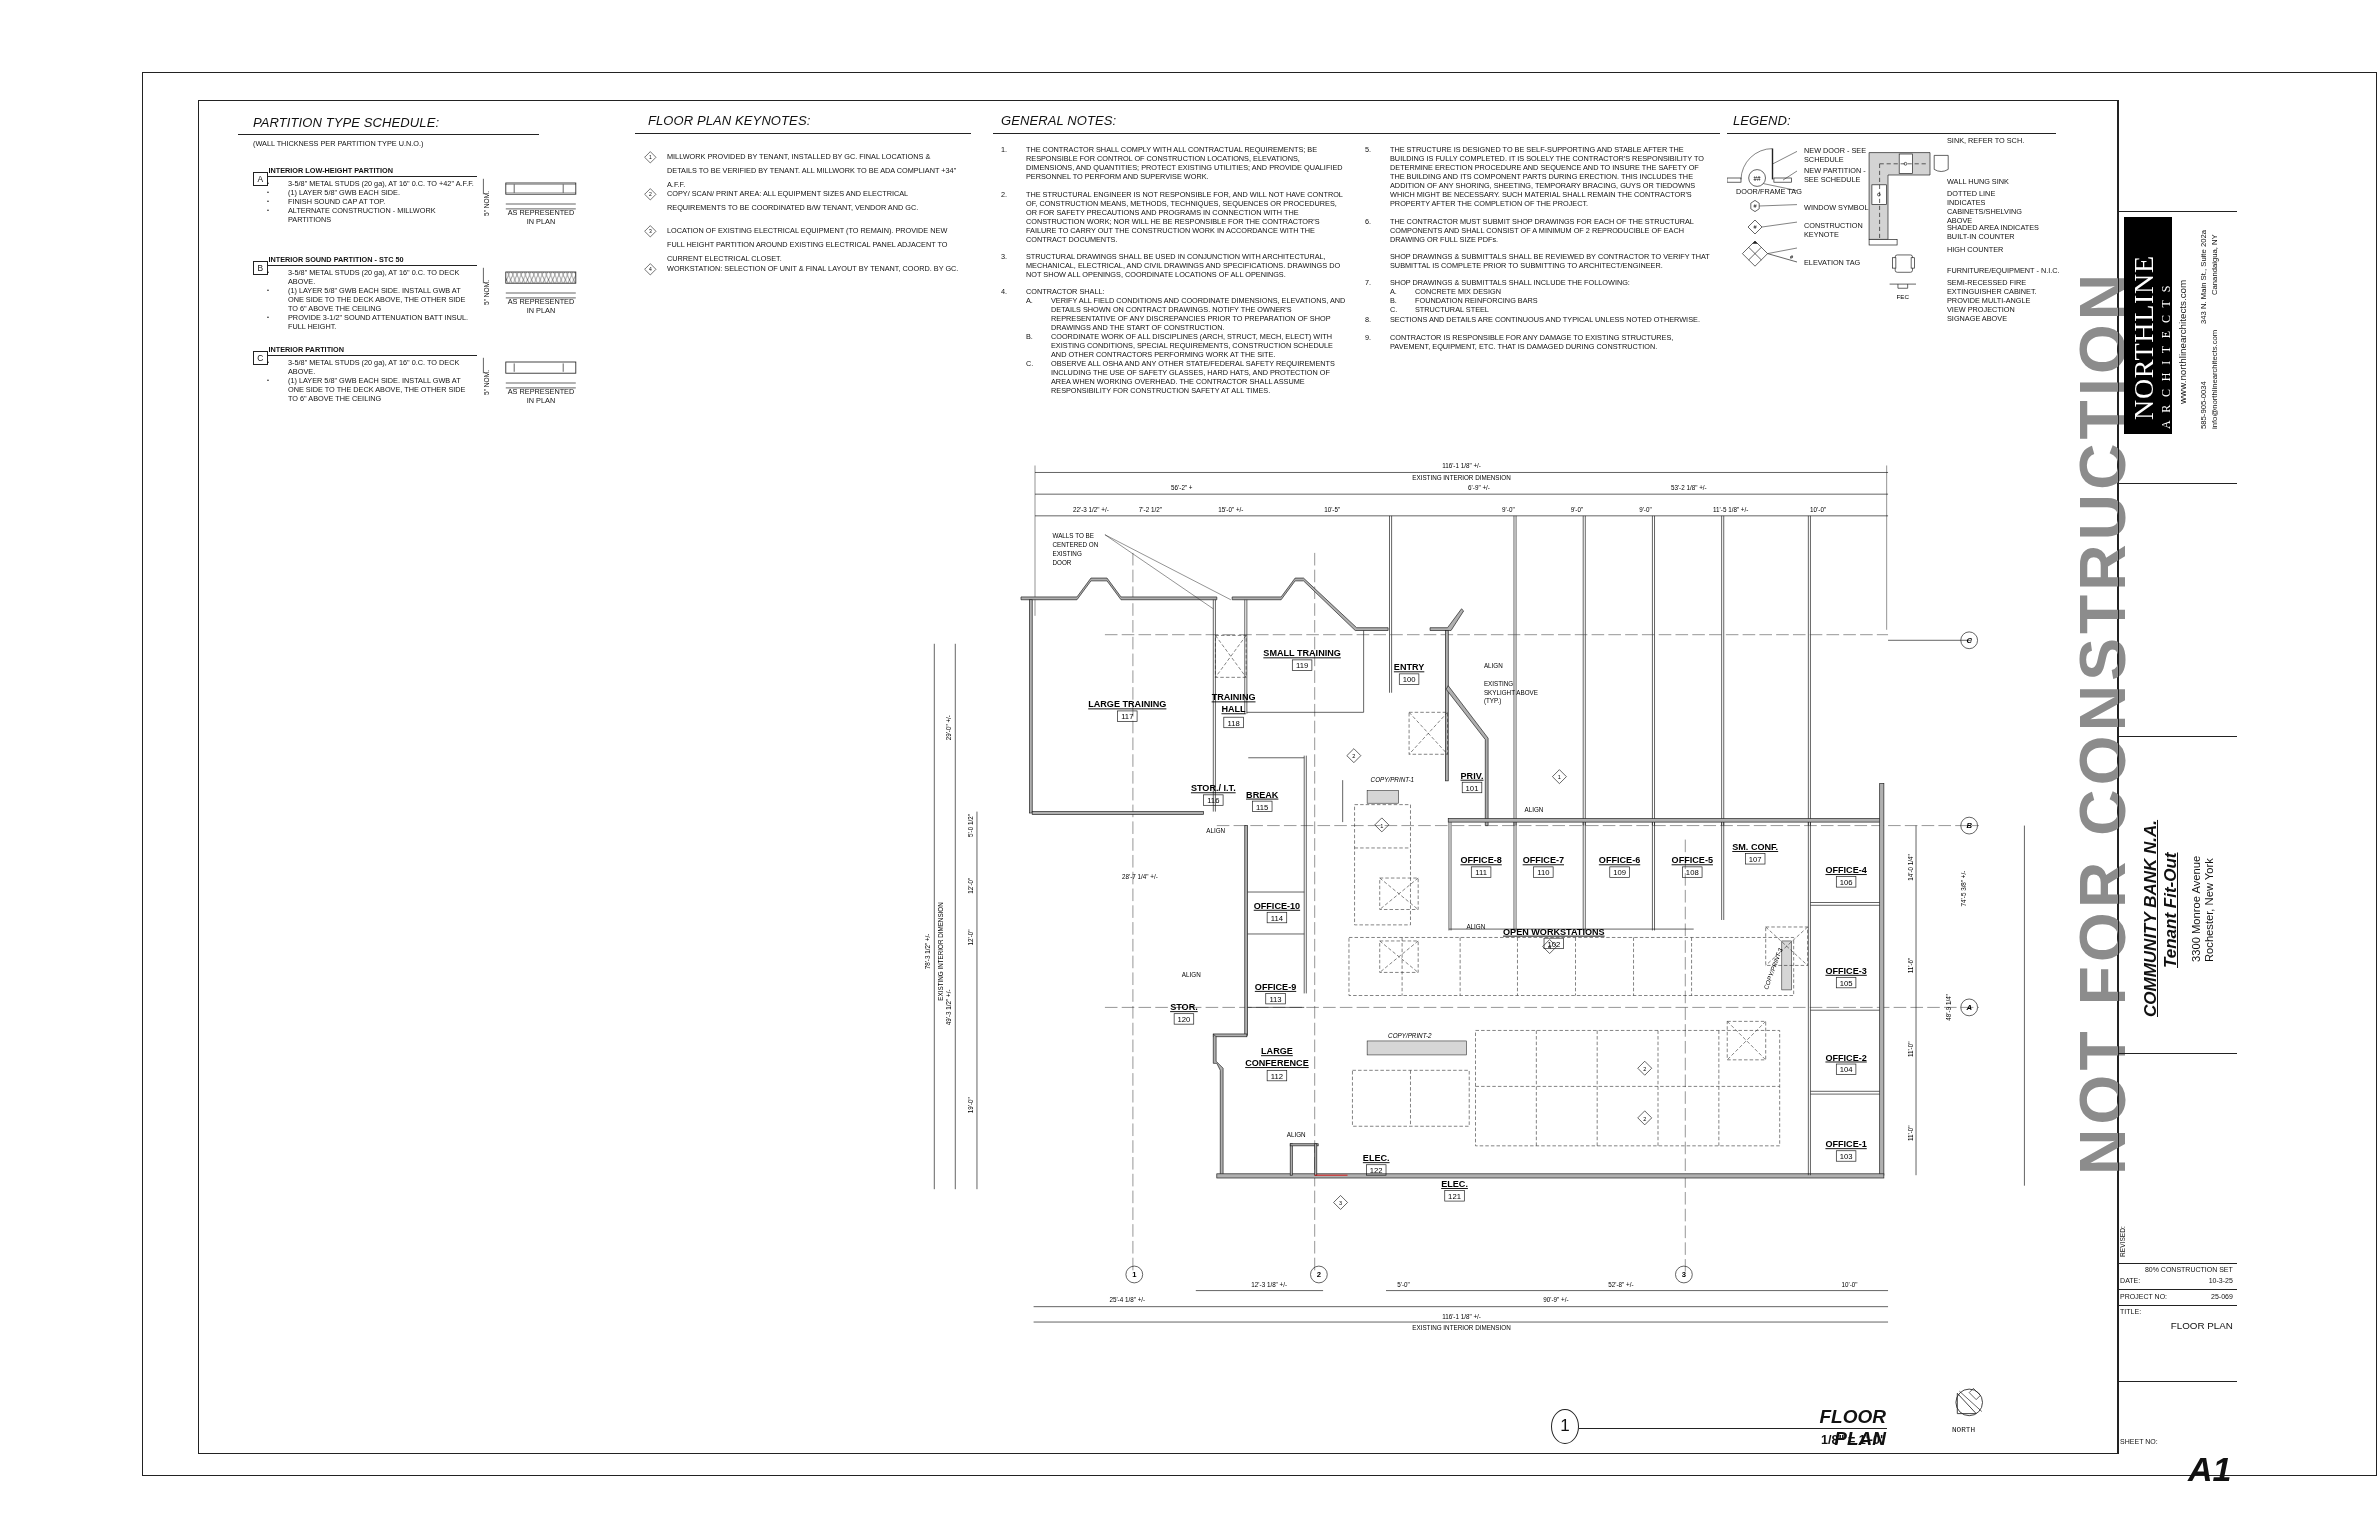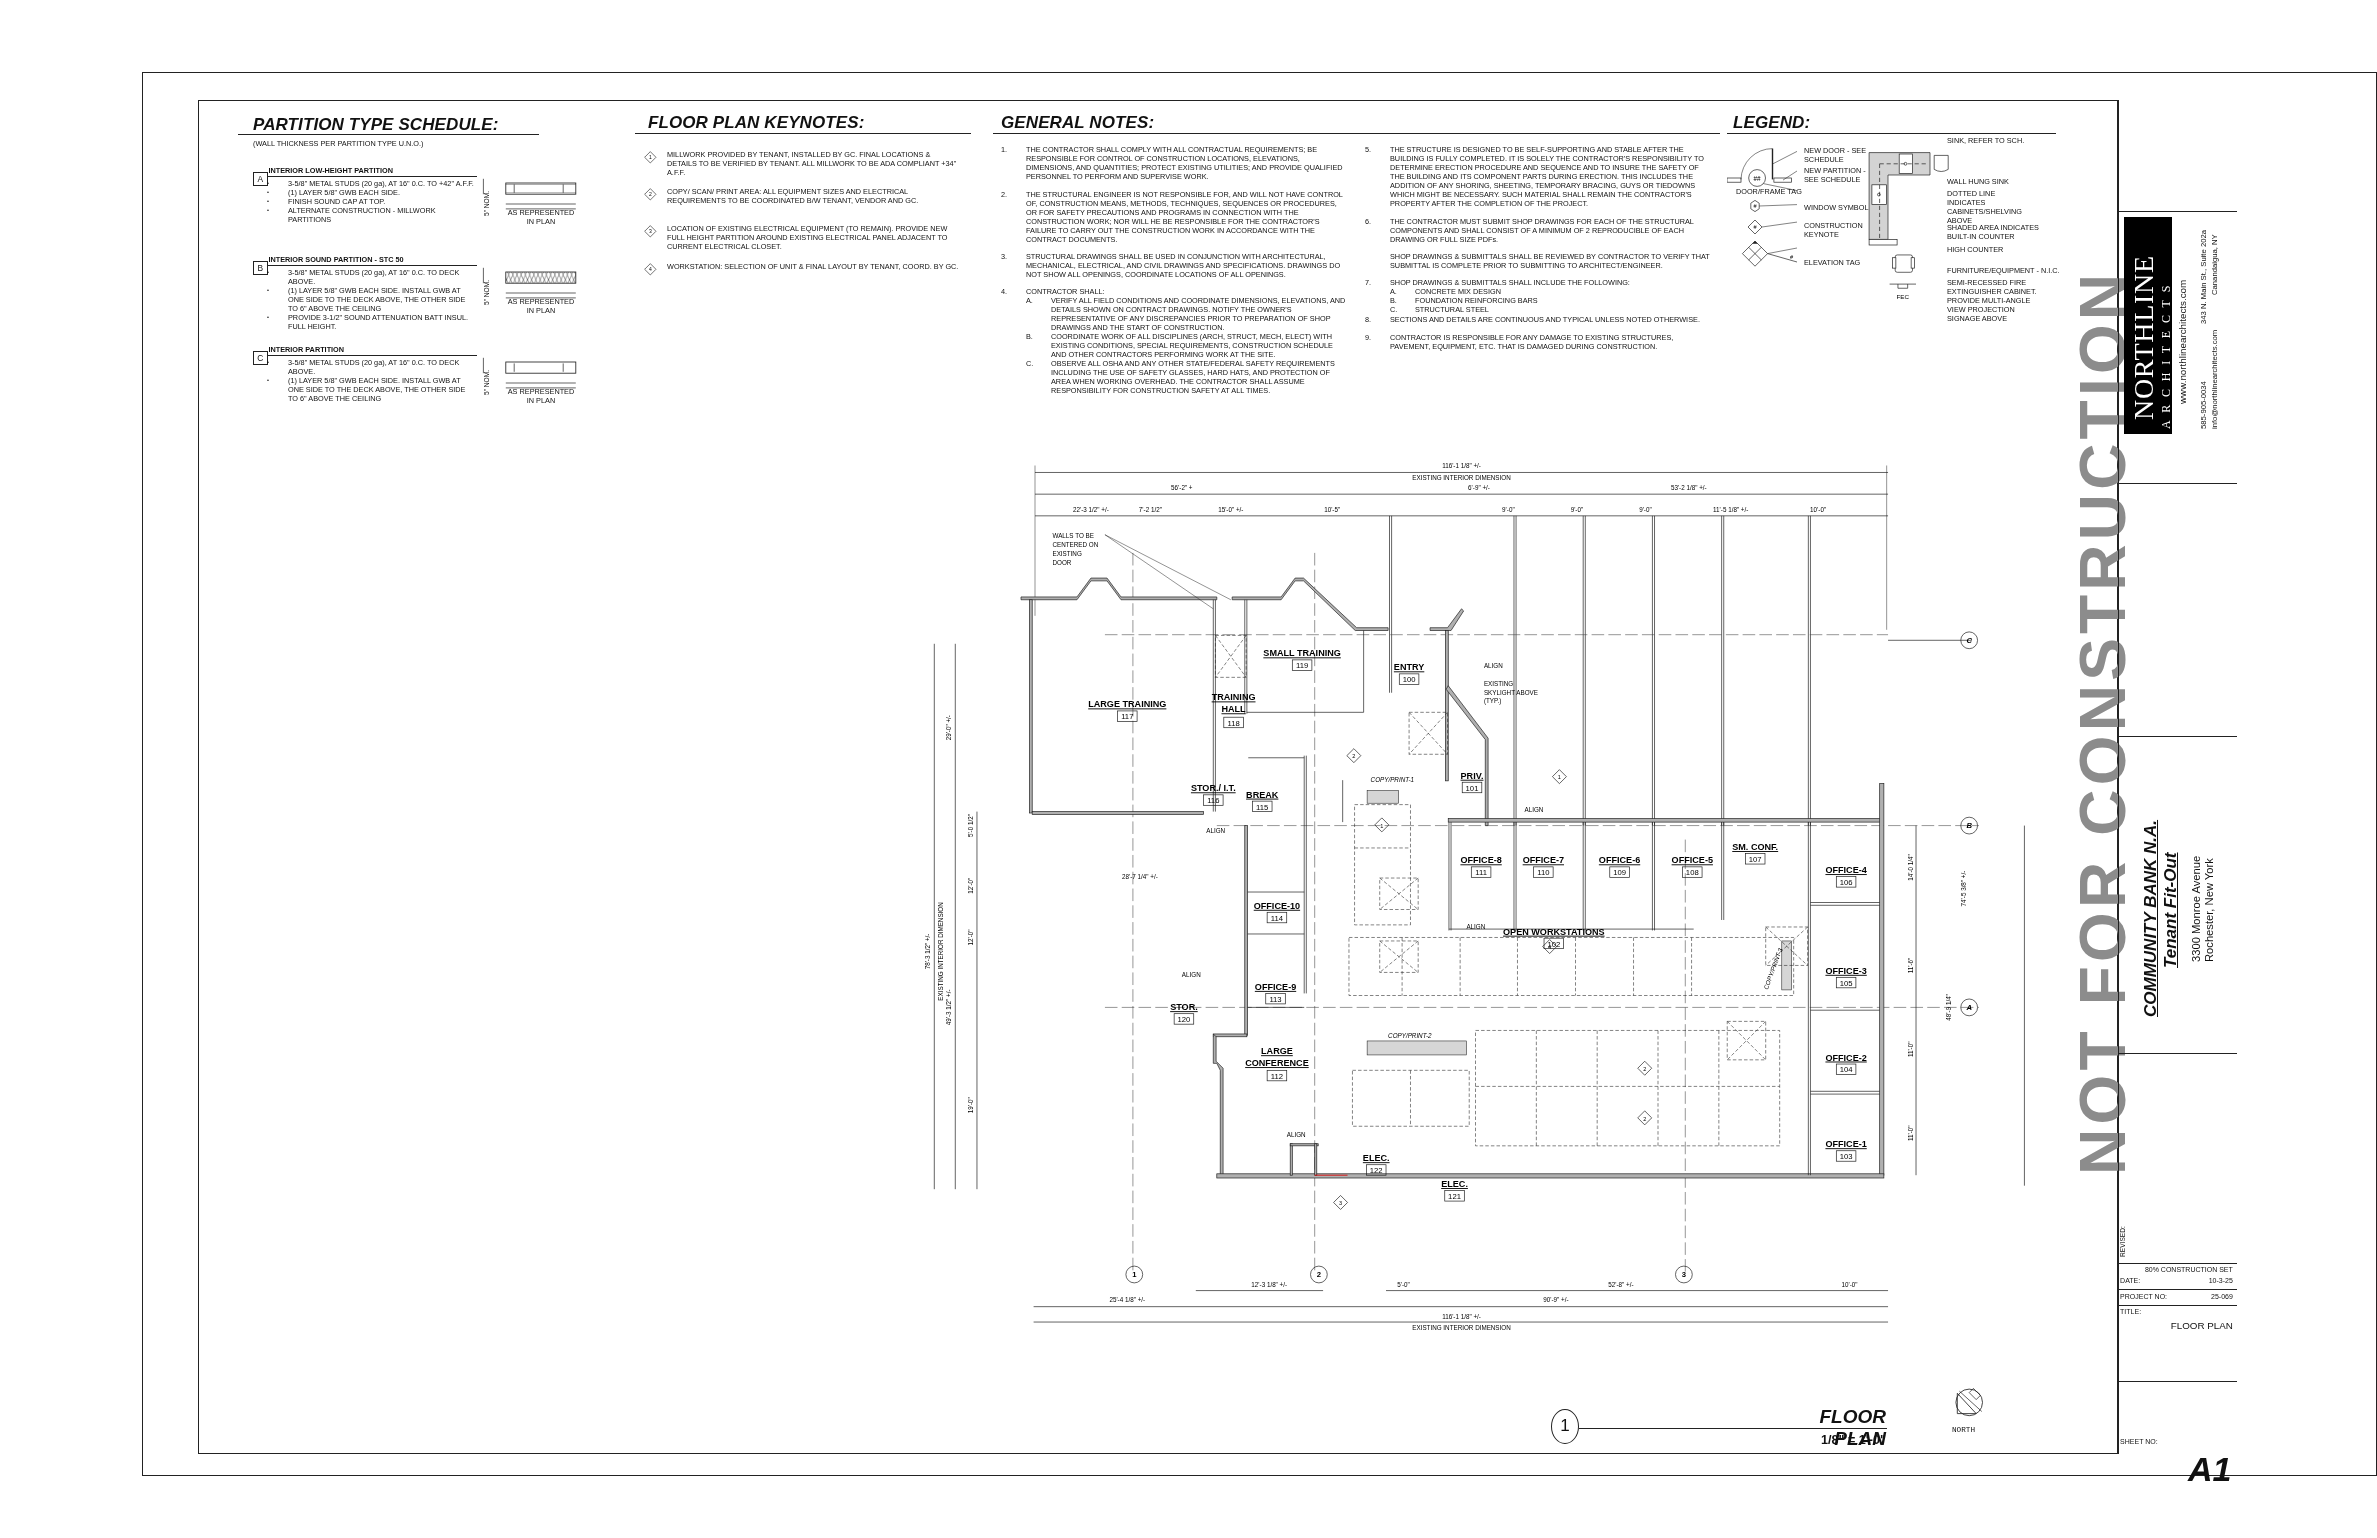--- a/index.html
+++ b/index.html
@@ -1,33 +1,33 @@
 <!DOCTYPE html>
 <html style="font-size:11.2px"><head>
 <meta charset="utf-8">
 <style>
   html,body{margin:0;padding:0;background:#fff;}
   body{width:2377px;height:1538px;position:relative;overflow:hidden;font-family:"Liberation Sans",sans-serif;color:#111;}
   .abs{position:absolute;}
   .outer{position:absolute;left:142px;top:72px;width:2235px;height:1404px;border:1.4px solid #222;box-sizing:border-box;}
   .inner{position:absolute;left:198px;top:100px;width:1920px;height:1354px;border:1.4px solid #222;box-sizing:border-box;}
-  .sec-title{position:absolute;font-weight:bold;font-style:italic;font-size:17px;letter-spacing:0.1px;}
+  .sec-title{position:absolute;font-weight:normal;font-style:italic;font-size:13px;letter-spacing:0.1px;}
   .sec-rule{position:absolute;height:1.4px;background:#222;}
   .small{font-size:7.3px;line-height:9px;}
   .ptype{position:absolute;width:448px;}
   .ptype .tag{position:absolute;left:0;top:5.6px;width:12.6px;height:12.6px;border:1px solid #222;font-size:8.4px;text-align:center;line-height:12.6px;}
   .ptype .hdr{position:absolute;left:15.4px;top:0;font-weight:bold;font-size:7.3px;}
   .ptype .hdrline{position:absolute;left:14px;top:9.8px;width:210px;height:1px;background:#222;}
   .ptype ul{position:absolute;left:35px;top:13.3px;margin:0;padding:0;list-style:none;width:189px;}
   .ptype li{position:relative;font-size:7.3px;line-height:9px;padding-left:0;}
   .ptype li::before{content:"•";position:absolute;left:-21px;font-size:5.6px;}
   .ptype .aslabel{position:absolute;left:253px;top:42px;width:70px;text-align:center;font-size:7.3px;line-height:9px;}
   .kn{position:absolute;left:0;width:336px;}
   .kn .dia{position:absolute;left:2.1px;top:1.4px;width:12.6px;height:12.6px;}
-  .kn .txt{position:absolute;left:25px;top:0;width:294px;font-size:7.3px;line-height:9px;}
+  .kn .txt{position:absolute;left:25px;top:0;width:294px;font-size:7.3px;line-height:14px;}
   .gn{position:absolute;width:350px;font-size:7.3px;line-height:9px;}
   .gn .num{position:absolute;left:0;}
   .gn .body{position:absolute;left:25px;width:322px;}
   .gn .sub{position:relative;padding-left:25px;}
   .gn .sub .sl{position:absolute;left:0;}
   .leg{position:absolute;font-size:7.3px;line-height:9px;}
   .tb-cell{position:absolute;left:2118px;width:119px;border-bottom:1.4px solid #222;box-sizing:border-box;}
   .rot{position:absolute;transform-origin:0 0;transform:rotate(-90deg);white-space:nowrap;}
   .nfc{position:absolute;left:2066px;top:1175px;transform-origin:0 0;transform:rotate(-90deg);white-space:nowrap;font-size:64px;font-weight:bold;color:#8c8c8c;letter-spacing:4.2px;}
   svg text{font-family:"Liberation Sans",sans-serif;}

